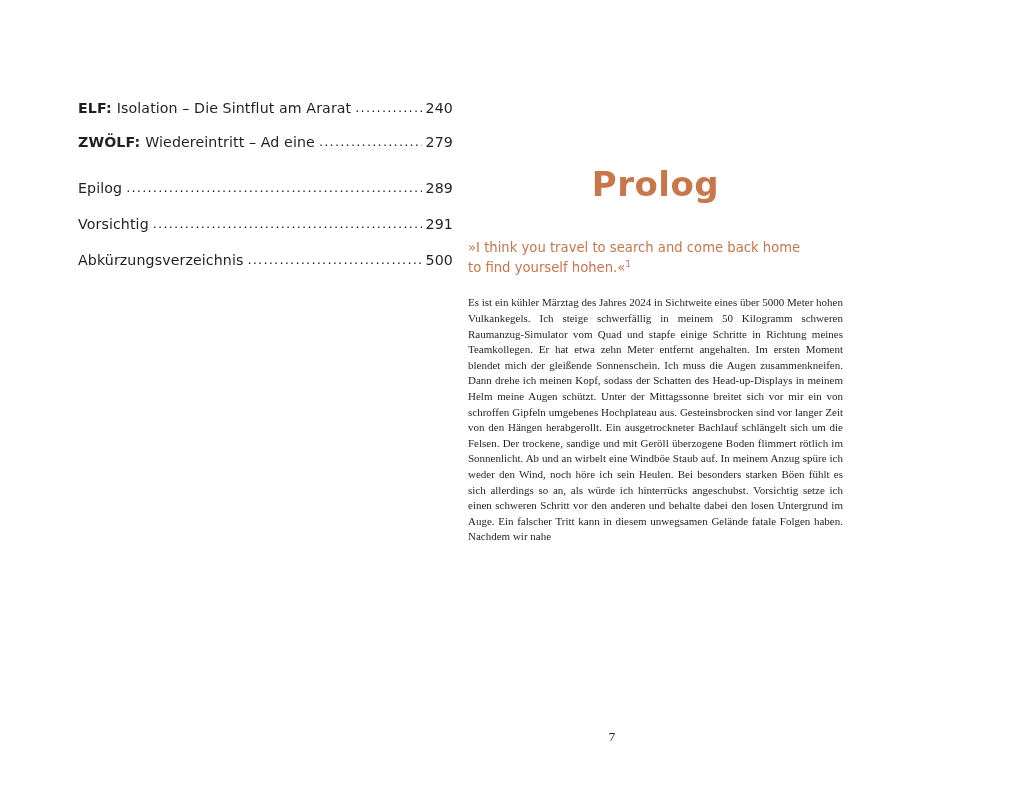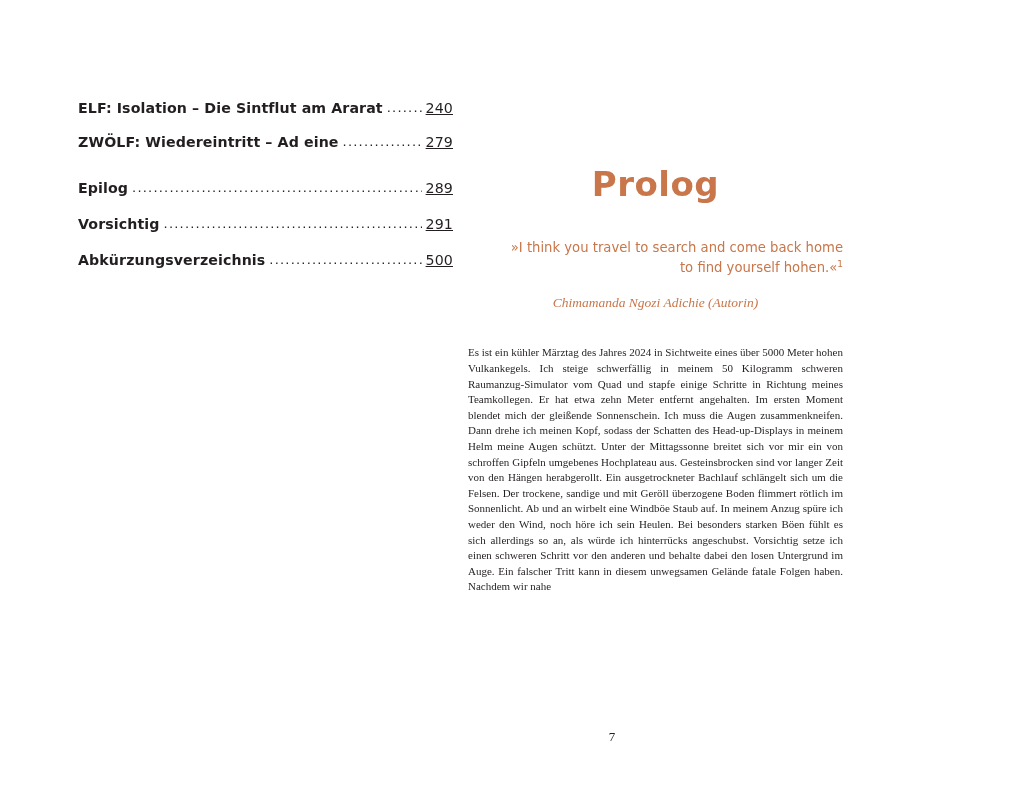--- a/index.html
+++ b/index.html
@@ -45,40 +45,39 @@
     color: #231f20;
     letter-spacing: 0.1px;
     margin-bottom: 18px;
     white-space: nowrap;
   }
   .toc-row .num-label {
     font-weight: 700;
     margin-right: 5px;
   }
   .toc-row .title-label {
-    font-weight: 700;
+    font-weight: 400;
   }
   .toc-row .leader {
     flex: 1 1 auto;
     overflow: hidden;
     white-space: nowrap;
     margin: 0 3px 0 4px;
     color: #231f20;
     font-size: 13px;
     letter-spacing: 1.2px;
     position: relative;
     top: -1px;
   }
   .toc-row .page-num {
     flex: 0 0 auto;
     min-width: 28px;
     text-align: right;
     font-family: "DejaVu Sans", sans-serif;
     font-size: 14.2px;
-    text-decoration: underline;
   }
   .toc-back {
     margin-top: 30px;
   }
   .toc-back .toc-row {
     margin-bottom: 20px;
   }
 
   
   .page-right {
@@ -100,21 +99,21 @@
     font-size: 34px;
     color: #c8764a;
     text-align: center;
     letter-spacing: 0.5px;
     margin-bottom: 34px;
   }
   .epigraph {
     font-family: "DejaVu Sans", sans-serif;
     font-size: 13.2px;
     color: #c8764a;
-    text-align: right;
+    text-align: left;
     line-height: 1.55;
     margin-bottom: 16px;
   }
   .epigraph .sup {
     font-size: 9px;
     vertical-align: super;
   }
   .epigraph-source {
     font-family: "Liberation Serif", serif;
     font-style: italic;
@@ -201,21 +200,20 @@
 
       <div class="prolog-title">Prolog</div>
 
       <div class="epigraph">
         <div>»I think you travel to search and come back home</div>
         <div>
           <span>to find yourself hohen.«</span><span class="sup">1</span>
         </div>
       </div>
 
-      <div class="epigraph-source">Chimamanda Ngozi Adichie (Autorin)</div>
 
       <div class="body-text">
         <p>Es ist ein kühler Märztag des Jahres 2024 in Sichtweite eines über 5000 Meter hohen Vulkankegels. Ich steige schwerfällig in meinem 50 Kilogramm schweren Raumanzug-Simulator vom Quad und stapfe einige Schritte in Richtung meines Teamkollegen. Er hat etwa zehn Meter entfernt angehalten. Im ersten Moment blendet mich der gleißende Sonnenschein. Ich muss die Augen zusammenkneifen. Dann drehe ich meinen Kopf, sodass der Schatten des Head-up-Displays in meinem Helm meine Augen schützt. Unter der Mittagssonne breitet sich vor mir ein von schroffen Gipfeln umgebenes Hochplateau aus. Gesteinsbrocken sind vor langer Zeit von den Hängen herabgerollt. Ein ausgetrockneter Bachlauf schlängelt sich um die Felsen. Der trockene, sandige und mit Geröll überzogene Boden flimmert rötlich im Sonnenlicht. Ab und an wirbelt eine Windböe Staub auf. In meinem Anzug spüre ich weder den Wind, noch höre ich sein Heulen. Bei besonders starken Böen fühlt es sich allerdings so an, als würde ich hinterrücks angeschubst. Vorsichtig setze ich einen schweren Schritt vor den anderen und behalte dabei den losen Untergrund im Auge. Ein falscher Tritt kann in diesem unwegsamen Gelände fatale Folgen haben. Nachdem wir nahe</p>
       </div>
     </div>
 
     <div class="folio">7</div>
   </div>
 
 </div>

